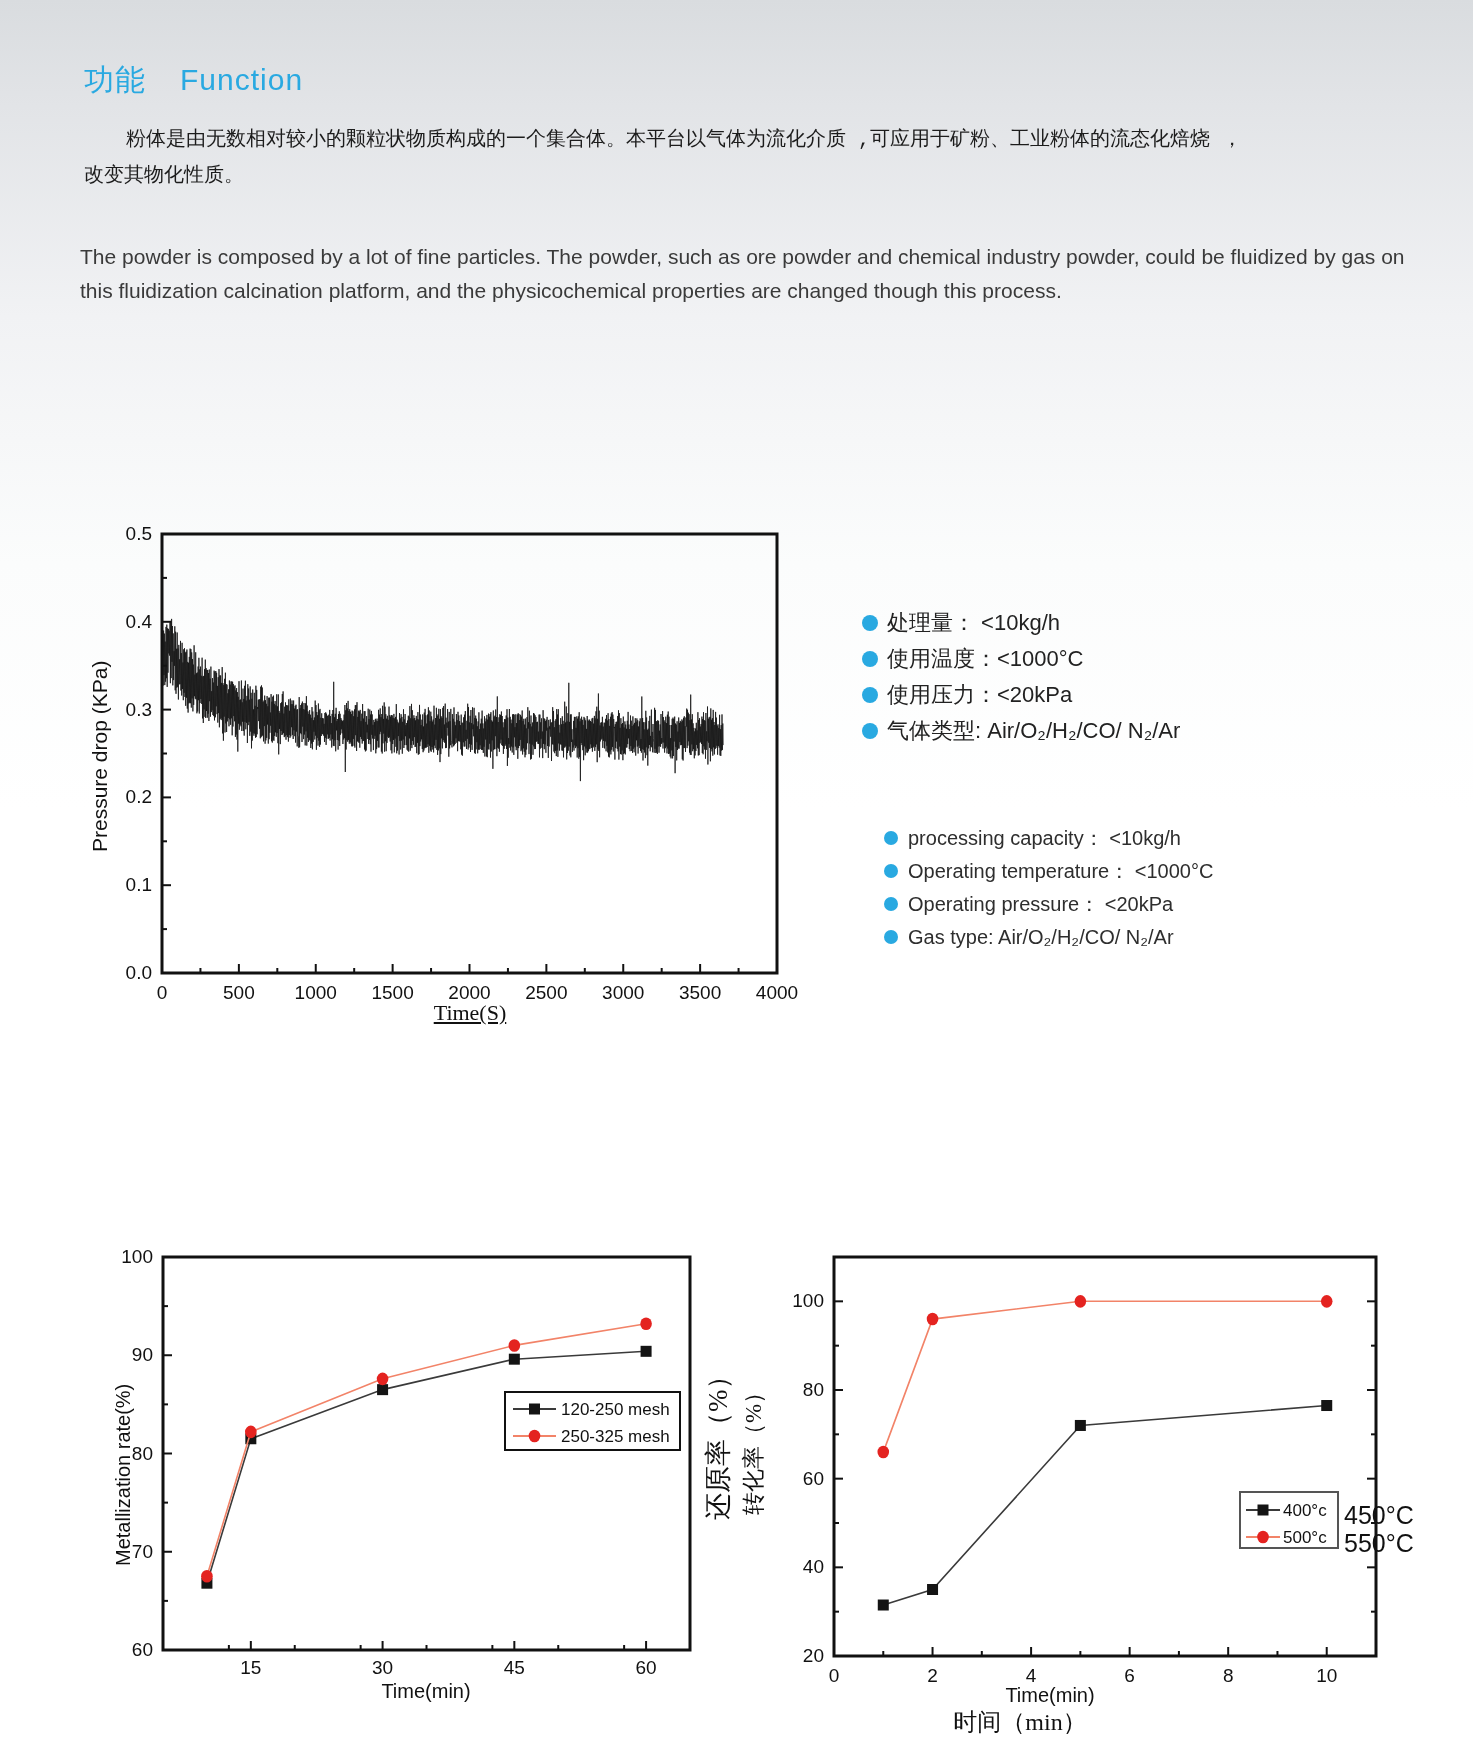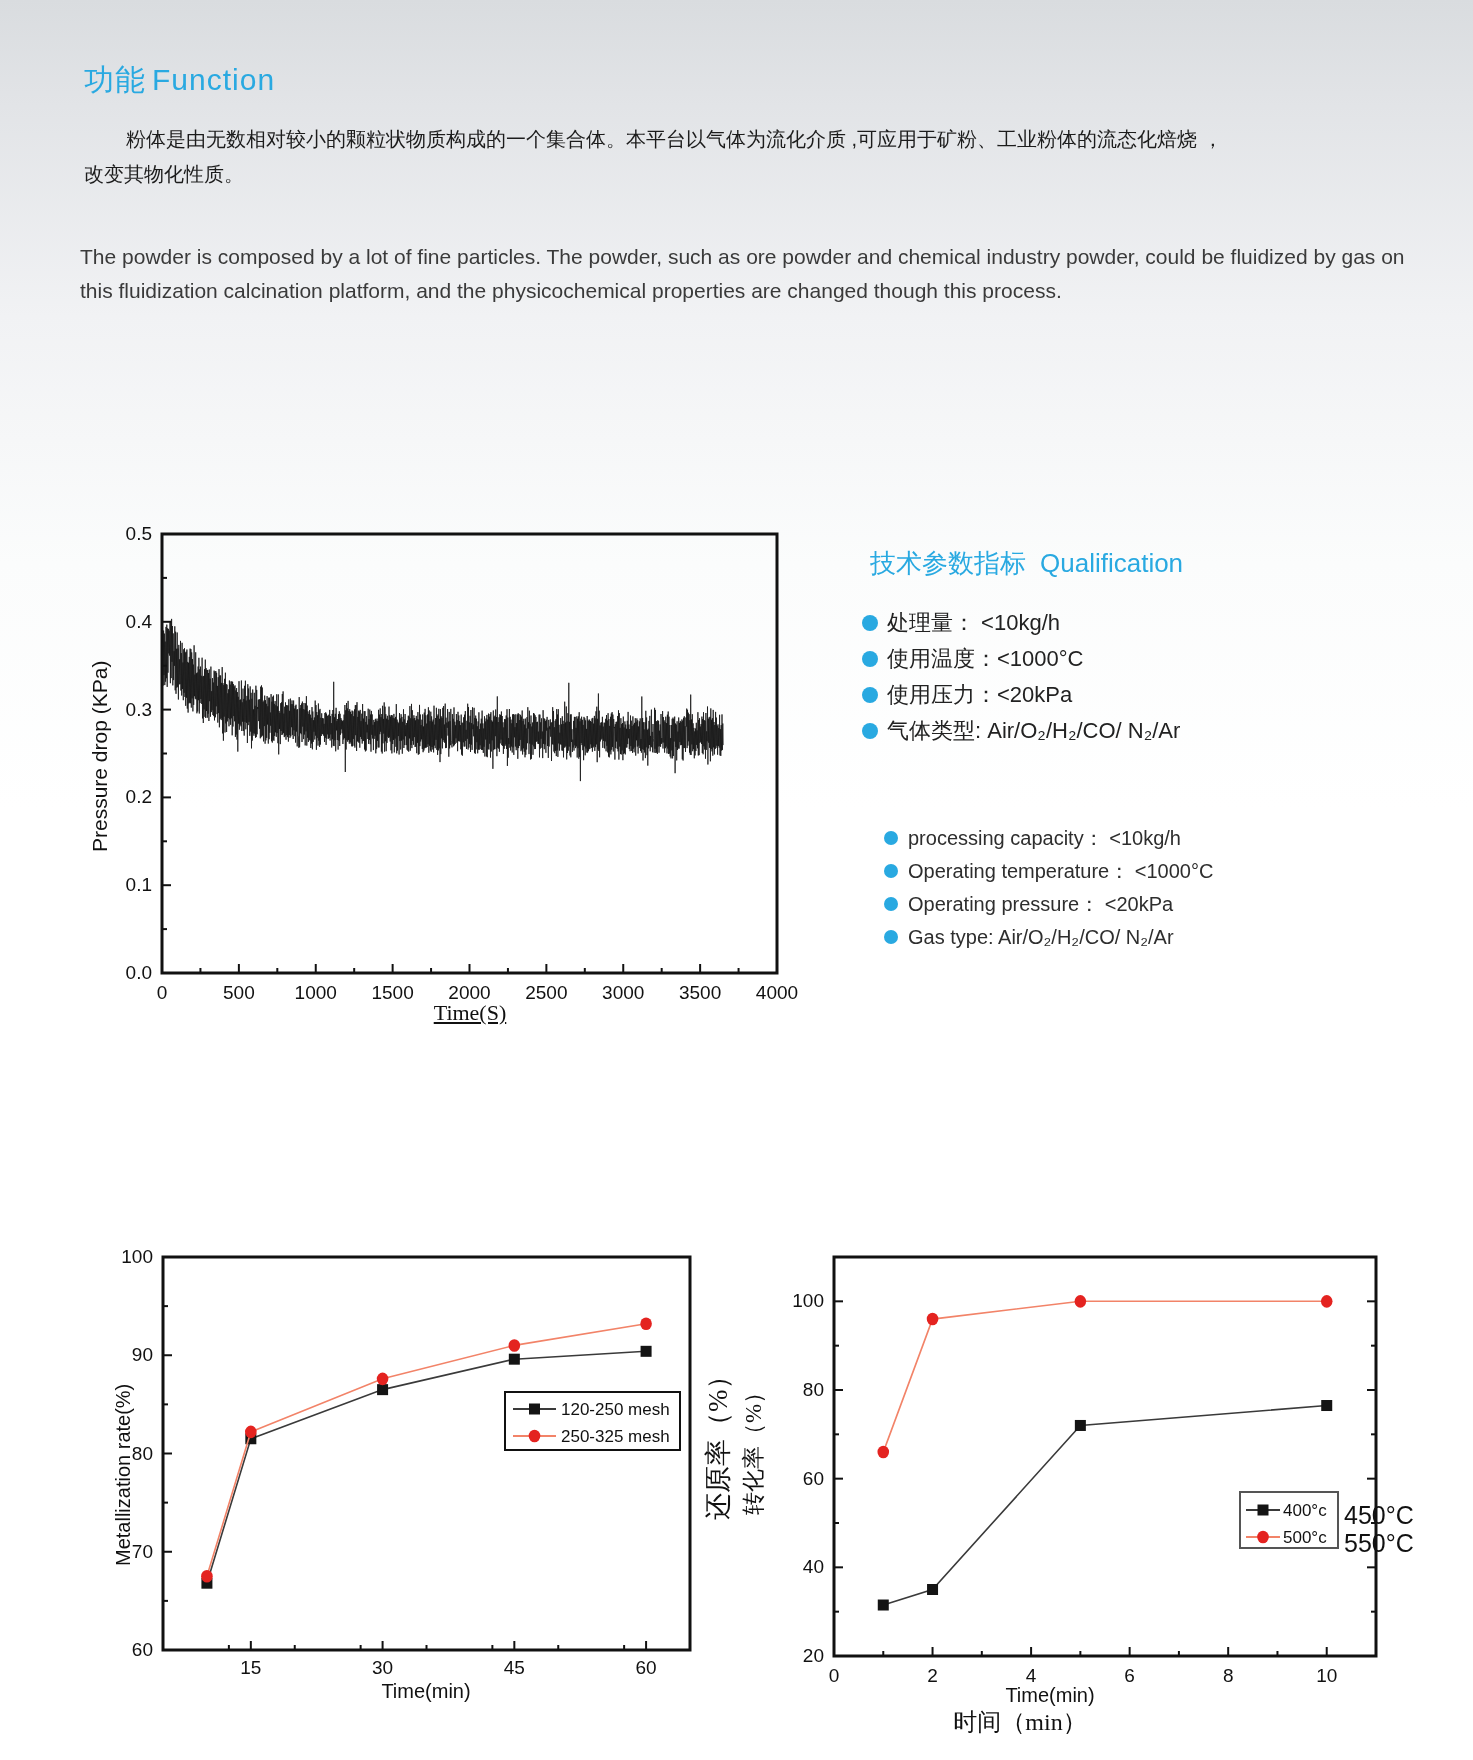--- a/index.html
+++ b/index.html
@@ -6,23 +6,23 @@
   .page{
     position:relative;
     width:1473px;height:1760px;
     overflow:hidden;
     background:linear-gradient(180deg,#d9dcdf 0%,#e2e4e7 6%,#f1f2f4 18%,#fbfcfc 32%,#ffffff 46%,#ffffff 100%);
     font-family:"Liberation Sans", sans-serif;
     color:#1b1b1b;
   }
   .abs{position:absolute;}
   .fn-title{left:84px;top:60px;font-size:30px;letter-spacing:1px;}
-  .fn-title .cn{margin-right:6px;}
+  .fn-title .cn{margin-right:34px;}
   .cn-para{left:84px;top:122px;width:1350px;font-size:20px;line-height:35px;color:#1c1c1c;}
-  .cn-para .l1{text-indent:42px;white-space:nowrap;}
+  .cn-para .l1{text-indent:42px;white-space:nowrap;font-family:Liberation Mono, monospace;}
   .cn-para .l2{white-space:nowrap;}
   .en-para{left:80px;top:240px;width:1330px;font-size:21px;line-height:34px;color:#3a3a3a;}
   .qual-title{left:870px;top:546px;font-size:26px;}
   .qual-title .en{margin-left:14px;}
   .bullet-row{display:flex;align-items:center;}
   .bullet-row .dot{border-radius:50%;flex:0 0 auto;}
   .cn-bullets .bullet-row{position:absolute;left:862px;height:30px;}
   .cn-bullets .dot{width:16px;height:16px;margin-right:9px;}
   .cn-bullets .txt{font-size:22px;color:#222;}
   .en-bullets .bullet-row{position:absolute;left:884px;height:28px;}
@@ -99,23 +99,20 @@
       <line x1="162" y1="489.1" x2="167" y2="489.1" stroke="#111" stroke-width="2"></line>
       <line x1="162" y1="401.29999999999995" x2="167" y2="401.29999999999995" stroke="#111" stroke-width="2"></line>
       <line x1="162" y1="313.5" x2="167" y2="313.5" stroke="#111" stroke-width="2"></line>
       <line x1="162" y1="225.70000000000005" x2="167" y2="225.70000000000005" stroke="#111" stroke-width="2"></line>
       <line x1="162" y1="137.90000000000003" x2="167" y2="137.90000000000003" stroke="#111" stroke-width="2"></line>
       <polyline points="162.0,216.5 162.4,244.3 162.8,202.4 163.2,245.5 163.6,190.6 164.0,235.1 164.4,193.6 164.8,245.1 165.2,201.6 165.6,241.7 166.0,186.9 166.4,238.2 166.8,184.6 167.2,246.9 167.6,188.3 168.0,232.7 168.4,188.9 168.8,213.4 169.2,190.7 169.6,215.6 170.0,182.3 170.4,243.2 170.8,180.9 171.2,238.1 171.6,178.9 172.0,221.8 172.4,186.0 172.8,245.4 173.2,193.4 173.6,240.1 174.0,211.2 174.4,225.8 174.8,186.3 175.2,250.3 175.6,191.7 176.0,253.8 176.4,208.8 176.8,247.7 177.2,192.5 177.6,246.8 178.0,208.5 178.4,259.5 178.8,204.9 179.2,244.3 179.6,219.3 180.1,244.2 180.5,200.9 180.9,250.5 181.3,213.1 181.7,255.5 182.1,202.8 182.5,249.0 182.9,222.5 183.3,260.2 183.7,209.3 184.1,252.8 184.5,208.2 184.9,256.9 185.3,212.5 185.7,265.8 186.1,211.7 186.5,257.7 186.9,209.5 187.3,268.6 187.7,221.9 188.1,272.6 188.5,222.8 188.9,263.4 189.3,216.9 189.7,262.7 190.1,208.6 190.5,263.2 190.9,209.1 191.3,267.6 191.7,212.4 192.1,258.4 192.5,219.0 192.9,271.4 193.3,224.6 193.7,264.9 194.1,205.3 194.5,256.2 194.9,234.6 195.3,258.7 195.7,212.3 196.1,259.4 196.5,233.3 196.9,273.3 197.3,232.5 197.7,271.5 198.1,226.5 198.5,260.2 198.9,217.8 199.3,273.5 199.7,229.4 200.1,263.1 200.5,226.6 200.9,259.0 201.3,235.8 201.7,263.9 202.1,217.7 202.5,278.4 202.9,236.5 203.3,283.0 203.7,235.9 204.1,269.4 204.5,229.2 204.9,276.8 205.3,219.6 205.7,278.0 206.1,228.1 206.5,271.0 206.9,229.8 207.3,277.7 207.7,230.0 208.1,273.7 208.5,233.0 208.9,281.0 209.3,229.5 209.7,261.2 210.1,238.7 210.5,276.7 210.9,226.6 211.3,272.1 211.7,251.2 212.1,270.3 212.5,238.1 212.9,275.0 213.3,242.5 213.7,276.1 214.1,230.6 214.5,280.4 214.9,231.6 215.4,277.3 215.8,231.0 216.2,266.3 216.6,232.8 217.0,274.2 217.4,245.9 217.8,282.6 218.2,237.2 218.6,273.1 219.0,229.1 219.4,287.3 219.8,235.4 220.2,279.4 220.6,235.5 221.0,278.3 221.4,242.9 221.8,280.1 222.2,227.1 222.6,293.4 223.0,243.2 223.4,300.7 223.8,245.1 224.2,276.6 224.6,238.8 225.0,292.5 225.4,232.7 225.8,283.4 226.2,244.0 226.6,292.0 227.0,244.7 227.4,281.4 227.8,253.3 228.2,278.0 228.6,249.3 229.0,286.3 229.4,240.5 229.8,279.3 230.2,244.6 230.6,284.8 231.0,241.4 231.4,278.3 231.8,241.5 232.2,295.3 232.6,241.8 233.0,286.5 233.4,244.1 233.8,276.1 234.2,246.5 234.6,281.3 235.0,245.4 235.4,296.9 235.8,250.4 236.2,294.5 236.6,248.1 237.0,299.6 237.4,252.1 237.8,311.6 238.2,256.8 238.6,283.7 239.0,241.2 239.4,289.7 239.8,259.9 240.2,284.7 240.6,259.5 241.0,286.3 241.4,240.5 241.8,291.0 242.2,262.3 242.6,281.7 243.0,248.6 243.4,290.9 243.8,258.9 244.2,295.6 244.6,245.8 245.0,281.9 245.4,240.7 245.8,289.3 246.2,260.5 246.6,282.8 247.0,255.9 247.4,303.0 247.8,244.2 248.2,285.1 248.6,248.5 249.0,281.9 249.4,259.7 249.8,295.8 250.2,246.4 250.7,291.6 251.1,252.8 251.5,308.4 251.9,258.8 252.3,300.6 252.7,249.5 253.1,293.4 253.5,269.4 253.9,295.7 254.3,252.8 254.7,293.6 255.1,265.8 255.5,297.7 255.9,245.7 256.3,297.1 256.7,249.9 257.1,294.3 257.5,267.1 257.9,268.9 258.3,259.7 258.7,281.1 259.1,259.6 259.5,288.7 259.9,259.1 260.3,298.3 260.7,246.7 261.1,297.2 261.5,245.4 261.9,296.2 262.3,247.5 262.7,295.4 263.1,262.1 263.5,301.4 263.9,260.6 264.3,286.1 264.7,255.6 265.1,303.7 265.5,260.2 265.9,300.4 266.3,263.8 266.7,297.9 267.1,256.1 267.5,284.5 267.9,266.3 268.3,303.6 268.7,257.7 269.1,299.2 269.5,257.7 269.9,292.8 270.3,272.5 270.7,285.7 271.1,254.1 271.5,301.2 271.9,261.7 272.3,302.6 272.7,256.7 273.1,299.9 273.5,255.6 273.9,300.8 274.3,263.9 274.7,295.9 275.1,261.1 275.5,292.3 275.9,265.3 276.3,296.8 276.7,254.3 277.1,293.0 277.5,266.4 277.9,303.2 278.3,254.4 278.7,314.4 279.1,270.9 279.5,288.9 279.9,272.9 280.3,304.1 280.7,263.2 281.1,291.0 281.5,262.3 281.9,295.0 282.3,254.0 282.7,294.3 283.1,251.4 283.5,292.9 283.9,273.6 284.3,297.1 284.7,266.7 285.1,296.2 285.5,262.4 286.0,299.7 286.4,265.1 286.8,295.1 287.2,265.4 287.6,297.1 288.0,265.5 288.4,301.6 288.8,259.3 289.2,295.0 289.6,270.8 290.0,297.8 290.4,258.6 290.8,296.3 291.2,264.1 291.6,287.2 292.0,260.4 292.4,294.9 292.8,264.2 293.2,299.0 293.6,260.5 294.0,290.3 294.4,268.6 294.8,296.2 295.2,265.8 295.6,302.6 296.0,264.7 296.4,291.6 296.8,269.7 297.2,306.4 297.6,269.2 298.0,296.0 298.4,296.3 298.8,307.8 299.2,257.1 299.6,307.2 300.0,268.3 300.4,293.0 300.8,265.0 301.2,294.2 301.6,263.5 302.0,302.0 302.4,261.6 302.8,286.6 303.2,269.1 303.6,299.1 304.0,263.0 304.4,294.5 304.8,269.6 305.2,305.4 305.6,263.3 306.0,291.4 306.4,256.2 306.8,305.6 307.2,265.6 307.6,297.8 308.0,271.4 308.4,301.9 308.8,273.9 309.2,299.9 309.6,270.1 310.0,300.5 310.4,274.7 310.8,308.0 311.2,277.8 311.6,303.5 312.0,267.1 312.4,309.3 312.8,271.5 313.2,301.9 313.6,280.2 314.0,291.7 314.4,277.5 314.8,299.5 315.2,260.6 315.6,295.6 316.0,265.1 316.4,309.8 316.8,272.0 317.2,297.9 317.6,275.2 318.0,305.6 318.4,263.5 318.8,300.7 319.2,270.3 319.6,306.9 320.0,268.9 320.4,304.6 320.8,277.8 321.3,296.0 321.7,273.3 322.1,293.9 322.5,278.1 322.9,294.3 323.3,278.4 323.7,295.7 324.1,283.8 324.5,302.0 324.9,273.0 325.3,297.8 325.7,272.3 326.1,304.9 326.5,273.7 326.9,298.8 327.3,275.9 327.7,294.4 328.1,275.6 328.5,298.7 328.9,274.7 329.3,297.9 329.7,269.9 330.1,300.5 330.5,276.1 330.9,294.4 331.3,283.1 331.7,307.5 332.1,273.9 332.5,299.2 332.9,270.0 333.3,305.8 333.7,241.8 334.1,306.1 334.5,277.3 334.9,300.3 335.3,273.8 335.7,311.3 336.1,267.8 336.5,290.4 336.9,281.1 337.3,300.0 337.7,279.0 338.1,309.6 338.5,274.1 338.9,300.6 339.3,271.3 339.7,306.0 340.1,273.8 340.5,294.7 340.9,278.0 341.3,289.3 341.7,279.8 342.1,293.3 342.5,281.2 342.9,304.0 343.3,280.3 343.7,299.5 344.1,274.6 344.5,298.1 344.9,265.0 345.3,332.0 345.7,270.3 346.1,309.5 346.5,263.0 346.9,300.2 347.3,268.4 347.7,301.7 348.1,260.9 348.5,299.9 348.9,271.0 349.3,303.7 349.7,269.2 350.1,302.0 350.5,271.8 350.9,303.6 351.3,274.1 351.7,306.3 352.1,270.6 352.5,306.3 352.9,271.3 353.3,298.9 353.7,276.2 354.1,305.8 354.5,269.4 354.9,307.6 355.3,265.2 355.7,295.2 356.1,265.1 356.6,311.0 357.0,262.2 357.4,301.3 357.8,276.9 358.2,301.8 358.6,270.7 359.0,302.9 359.4,271.4 359.8,307.7 360.2,269.9 360.6,296.9 361.0,281.1 361.4,299.1 361.8,273.7 362.2,303.6 362.6,264.0 363.0,301.1 363.4,278.6 363.8,300.9 364.2,271.2 364.6,309.5 365.0,271.2 365.4,311.4 365.8,281.9 366.2,310.5 366.6,276.1 367.0,292.4 367.4,284.7 367.8,299.0 368.2,268.7 368.6,303.9 369.0,279.0 369.4,300.0 369.8,269.5 370.2,304.2 370.6,274.5 371.0,311.7 371.4,270.9 371.8,294.8 372.2,274.4 372.6,298.5 373.0,284.8 373.4,310.1 373.8,279.9 374.2,298.9 374.6,282.1 375.0,295.8 375.4,278.8 375.8,313.3 376.2,280.6 376.6,309.1 377.0,278.6 377.4,300.9 377.8,281.1 378.2,307.4 378.6,269.8 379.0,307.5 379.4,274.6 379.8,294.2 380.2,268.4 380.6,291.7 381.0,277.2 381.4,311.6 381.8,274.0 382.2,313.5 382.6,265.8 383.0,303.3 383.4,278.9 383.8,293.6 384.2,262.4 384.6,311.7 385.0,266.7 385.4,301.3 385.8,274.2 386.2,311.2 386.6,278.7 387.0,302.9 387.4,275.8 387.8,296.7 388.2,279.8 388.6,298.0 389.0,266.6 389.4,297.3 389.8,275.2 390.2,301.5 390.6,276.7 391.0,310.3 391.4,275.0 391.9,313.4 392.3,275.4 392.7,304.0 393.1,277.9 393.5,299.9 393.9,273.9 394.3,312.4 394.7,278.4 395.1,298.6 395.5,276.9 395.9,306.8 396.3,264.1 396.7,313.3 397.1,279.6 397.5,310.6 397.9,281.8 398.3,296.1 398.7,283.2 399.1,314.5 399.5,273.0 399.9,300.9 400.3,278.4 400.7,309.5 401.1,274.2 401.5,300.6 401.9,276.9 402.3,313.7 402.7,281.8 403.1,299.5 403.5,269.3 403.9,308.0 404.3,279.4 404.7,305.1 405.1,274.0 405.5,296.2 405.9,285.2 406.3,305.1 406.7,283.0 407.1,309.7 407.5,280.5 407.9,310.8 408.3,275.7 408.7,311.7 409.1,276.6 409.5,298.4 409.9,266.1 410.3,310.7 410.7,278.3 411.1,305.0 411.5,263.9 411.9,308.1 412.3,270.2 412.7,300.9 413.1,278.5 413.5,304.7 413.9,275.3 414.3,297.1 414.7,278.0 415.1,307.0 415.5,280.4 415.9,306.5 416.3,275.9 416.7,313.2 417.1,278.9 417.5,302.8 417.9,272.1 418.3,314.7 418.7,279.5 419.1,314.1 419.5,264.9 419.9,306.1 420.3,274.5 420.7,301.5 421.1,285.1 421.5,299.3 421.9,279.7 422.3,309.0 422.7,274.4 423.1,312.2 423.5,286.5 423.9,310.5 424.3,272.6 424.7,308.3 425.1,268.9 425.5,307.6 425.9,275.3 426.3,307.6 426.7,283.6 427.2,306.9 427.6,274.5 428.0,304.3 428.4,267.3 428.8,312.8 429.2,270.5 429.6,305.8 430.0,281.2 430.4,310.5 430.8,271.7 431.2,311.8 431.6,276.4 432.0,307.0 432.4,281.6 432.8,309.5 433.2,279.6 433.6,312.4 434.0,265.7 434.4,305.5 434.8,284.6 435.2,308.2 435.6,278.0 436.0,299.8 436.4,267.8 436.8,309.8 437.2,275.9 437.6,314.9 438.0,274.4 438.4,310.4 438.8,268.8 439.2,308.4 439.6,278.8 440.0,322.1 440.4,269.1 440.8,314.1 441.2,276.3 441.6,298.4 442.0,277.9 442.4,308.4 442.8,267.8 443.2,300.0 443.6,266.0 444.0,301.8 444.4,284.5 444.8,302.9 445.2,263.6 445.6,308.1 446.0,277.7 446.4,307.9 446.8,282.6 447.2,287.8 447.6,269.0 448.0,295.6 448.4,281.6 448.8,316.7 449.2,271.9 449.6,308.4 450.0,281.2 450.4,305.2 450.8,268.9 451.2,300.8 451.6,302.7 452.0,307.4 452.4,274.1 452.8,303.7 453.2,278.8 453.6,306.3 454.0,267.4 454.4,305.2 454.8,281.7 455.2,303.9 455.6,285.3 456.0,298.3 456.4,274.0 456.8,302.7 457.2,280.1 457.6,311.2 458.0,271.8 458.4,301.2 458.8,275.4 459.2,301.0 459.6,281.1 460.0,301.8 460.4,285.1 460.8,309.3 461.2,274.6 461.6,314.6 462.0,282.7 462.4,315.7 462.9,282.8 463.3,302.3 463.7,277.3 464.1,306.5 464.5,274.7 464.9,306.5 465.3,271.1 465.7,300.8 466.1,289.8 466.5,309.0 466.9,280.8 467.3,298.8 467.7,263.7 468.1,309.5 468.5,267.1 468.9,307.6 469.3,282.4 469.7,303.9 470.1,275.8 470.5,312.0 470.9,270.0 471.3,304.7 471.7,283.1 472.1,309.9 472.5,267.3 472.9,289.2 473.3,284.5 473.7,296.3 474.1,267.8 474.5,312.8 474.9,278.0 475.3,313.8 475.7,275.6 476.1,309.4 476.5,278.7 476.9,302.2 477.3,286.3 477.7,313.3 478.1,281.4 478.5,309.6 478.9,272.3 479.3,309.7 479.7,289.1 480.1,305.3 480.5,283.6 480.9,309.1 481.3,278.7 481.7,310.0 482.1,270.6 482.5,309.8 482.9,283.4 483.3,312.9 483.7,288.5 484.1,306.7 484.5,276.3 484.9,316.5 485.3,281.5 485.7,299.5 486.1,278.5 486.5,316.4 486.9,274.9 487.3,317.2 487.7,279.6 488.1,308.9 488.5,273.6 488.9,309.6 489.3,276.7 489.7,303.7 490.1,274.0 490.5,317.6 490.9,272.2 491.3,311.5 491.7,280.4 492.1,300.3 492.5,281.7 492.9,328.8 493.3,270.5 493.7,310.1 494.1,276.8 494.5,309.1 494.9,275.7 495.3,296.2 495.7,269.5 496.1,309.2 496.5,277.0 496.9,316.2 497.3,256.4 497.7,307.7 498.2,282.0 498.6,308.6 499.0,277.3 499.4,311.8 499.8,274.3 500.2,303.4 500.6,275.0 501.0,299.6 501.4,271.5 501.8,305.1 502.2,276.0 502.6,305.9 503.0,282.3 503.4,313.9 503.8,287.4 504.2,308.8 504.6,279.1 505.0,305.9 505.4,279.3 505.8,304.5 506.2,275.5 506.6,309.0 507.0,269.2 507.4,325.9 507.8,277.6 508.2,317.7 508.6,298.1 509.0,304.1 509.4,269.0 509.8,307.7 510.2,276.8 510.6,310.5 511.0,279.6 511.4,306.5 511.8,283.3 512.2,312.5 512.6,274.4 513.0,307.4 513.4,274.1 513.8,314.9 514.2,274.6 514.6,297.3 515.0,287.1 515.4,306.5 515.8,274.3 516.2,310.2 516.6,283.0 517.0,307.8 517.4,274.5 517.8,318.8 518.2,273.2 518.6,308.1 519.0,274.1 519.4,305.9 519.8,280.0 520.2,299.9 520.6,274.8 521.0,311.2 521.4,276.6 521.8,309.7 522.2,270.5 522.6,314.5 523.0,280.9 523.4,308.3 523.8,278.8 524.2,311.7 524.6,284.6 525.0,317.3 525.4,278.6 525.8,314.8 526.2,288.4 526.6,309.5 527.0,277.2 527.4,303.2 527.8,267.2 528.2,288.6 528.6,282.2 529.0,314.1 529.4,270.7 529.8,303.6 530.2,283.9 530.6,319.5 531.0,275.5 531.4,318.8 531.8,286.5 532.2,304.7 532.6,282.5 533.0,314.8 533.5,273.0 533.9,306.4 534.3,273.7 534.7,309.1 535.1,275.3 535.5,309.0 535.9,277.0 536.3,301.7 536.7,282.1 537.1,301.3 537.5,281.8 537.9,303.7 538.3,291.6 538.7,304.0 539.1,274.6 539.5,317.4 539.9,274.6 540.3,308.6 540.7,282.3 541.1,298.8 541.5,278.4 541.9,307.8 542.3,291.5 542.7,318.1 543.1,270.2 543.5,303.8 543.9,278.0 544.3,309.2 544.7,279.0 545.1,304.4 545.5,281.1 545.9,312.8 546.3,279.8 546.7,290.6 547.1,276.9 547.5,306.0 547.9,287.7 548.3,317.9 548.7,279.9 549.1,306.5 549.5,286.4 549.9,289.2 550.3,279.4 550.7,296.7 551.1,282.8 551.5,321.0 551.9,282.2 552.3,304.1 552.7,267.2 553.1,304.7 553.5,271.0 553.9,311.5 554.3,287.2 554.7,313.2 555.1,280.8 555.5,310.8 555.9,279.2 556.3,316.1 556.7,269.1 557.1,310.3 557.5,274.5 557.9,316.9 558.3,269.2 558.7,303.4 559.1,284.8 559.5,310.6 559.9,292.7 560.3,304.1 560.7,278.1 561.1,304.8 561.5,284.3 561.9,310.5 562.3,276.3 562.7,310.7 563.1,280.8 563.5,317.4 563.9,283.9 564.3,307.6 564.7,261.7 565.1,307.3 565.5,282.5 565.9,305.9 566.3,266.5 566.7,319.4 567.1,281.4 567.5,313.0 567.9,273.2 568.3,310.7 568.8,242.8 569.2,306.6 569.6,281.9 570.0,315.5 570.4,274.5 570.8,317.3 571.2,274.3 571.6,302.0 572.0,289.2 572.4,311.9 572.8,299.6 573.2,307.5 573.6,280.9 574.0,310.6 574.4,276.9 574.8,305.4 575.2,276.9 575.6,308.1 576.0,287.8 576.4,306.4 576.8,276.4 577.2,317.5 577.6,278.7 578.0,308.1 578.4,276.4 578.8,318.7 579.2,272.2 579.6,316.9 580.0,281.3 580.4,341.1 580.8,278.6 581.2,303.0 581.6,276.7 582.0,305.1 582.4,279.8 582.8,310.2 583.2,284.9 583.6,320.2 584.0,276.9 584.4,306.4 584.8,278.3 585.2,315.3 585.6,280.4 586.0,308.5 586.4,288.9 586.8,312.5 587.2,276.0 587.6,312.6 588.0,279.7 588.4,311.2 588.8,281.0 589.2,309.2 589.6,279.6 590.0,308.6 590.4,281.0 590.8,304.3 591.2,281.9 591.6,307.9 592.0,278.5 592.4,311.7 592.8,277.9 593.2,307.4 593.6,283.6 594.0,306.2 594.4,275.9 594.8,310.9 595.2,278.4 595.6,307.1 596.0,271.3 596.4,304.4 596.8,266.7 597.2,322.2 597.6,278.8 598.0,309.4 598.4,253.5 598.8,311.0 599.2,270.7 599.6,317.3 600.0,285.4 600.4,301.4 600.8,282.7 601.2,299.6 601.6,282.3 602.0,298.6 602.4,276.8 602.8,307.9 603.2,286.6 603.6,300.8 604.1,282.6 604.5,308.4 604.9,282.9 605.3,301.4 605.7,278.8 606.1,311.3 606.5,275.0 606.9,305.8 607.3,280.5 607.7,312.4 608.1,273.2 608.5,316.6 608.9,279.0 609.3,317.4 609.7,285.9 610.1,311.5 610.5,276.8 610.9,314.4 611.3,273.5 611.7,309.7 612.1,272.1 612.5,306.9 612.9,274.6 613.3,311.5 613.7,279.1 614.1,288.1 614.5,286.9 614.9,319.6 615.3,284.2 615.7,308.1 616.1,281.9 616.5,301.5 616.9,281.7 617.3,308.9 617.7,276.0 618.1,311.4 618.5,270.3 618.9,319.6 619.3,273.1 619.7,306.6 620.1,287.8 620.5,314.0 620.9,278.2 621.3,314.5 621.7,284.1 622.1,310.4 622.5,283.0 622.9,320.2 623.3,276.6 623.7,314.0 624.1,287.5 624.5,313.1 624.9,281.4 625.3,314.4 625.7,284.6 626.1,307.5 626.5,288.8 626.9,307.5 627.3,280.8 627.7,304.1 628.1,271.9 628.5,298.3 628.9,284.5 629.3,309.0 629.7,289.0 630.1,311.2 630.5,275.5 630.9,306.1 631.3,280.7 631.7,311.0 632.1,286.0 632.5,312.8 632.9,276.4 633.3,308.7 633.7,284.6 634.1,312.3 634.5,282.9 634.9,307.4 635.3,278.2 635.7,315.6 636.1,281.7 636.5,300.3 636.9,278.4 637.3,306.6 637.7,280.3 638.1,313.5 638.5,286.5 638.9,305.7 639.4,281.4 639.8,308.1 640.2,278.4 640.6,310.9 641.0,299.1 641.4,312.7 641.8,256.5 642.2,309.2 642.6,278.0 643.0,320.5 643.4,282.2 643.8,309.8 644.2,289.4 644.6,312.5 645.0,282.2 645.4,318.1 645.8,270.8 646.2,307.3 646.6,277.5 647.0,315.2 647.4,289.9 647.8,325.6 648.2,288.7 648.6,308.4 649.0,280.9 649.4,305.0 649.8,275.9 650.2,311.3 650.6,295.9 651.0,306.7 651.4,269.6 651.8,307.3 652.2,291.9 652.6,312.3 653.0,284.0 653.4,298.8 653.8,302.7 654.2,312.7 654.6,267.8 655.0,308.8 655.4,269.9 655.8,313.0 656.2,281.2 656.6,312.5 657.0,281.3 657.4,313.9 657.8,280.2 658.2,306.5 658.6,281.0 659.0,312.7 659.4,290.7 659.8,306.2 660.2,284.4 660.6,306.8 661.0,274.0 661.4,303.9 661.8,298.0 662.2,302.5 662.6,271.1 663.0,308.5 663.4,277.1 663.8,302.5 664.2,280.4 664.6,312.6 665.0,282.1 665.4,308.2 665.8,276.7 666.2,306.6 666.6,283.1 667.0,313.4 667.4,274.7 667.8,308.5 668.2,271.5 668.6,314.0 669.0,276.7 669.4,313.6 669.8,285.0 670.2,316.5 670.6,298.1 671.0,318.4 671.4,285.0 671.8,310.4 672.2,278.8 672.6,318.4 673.0,277.6 673.4,316.0 673.8,279.0 674.2,301.5 674.7,276.6 675.1,333.2 675.5,283.5 675.9,307.0 676.3,284.6 676.7,320.4 677.1,281.3 677.5,310.0 677.9,291.6 678.3,308.4 678.7,277.5 679.1,308.6 679.5,282.9 679.9,302.1 680.3,280.9 680.7,305.2 681.1,282.1 681.5,305.0 681.9,279.4 682.3,319.3 682.7,280.7 683.1,320.5 683.5,277.8 683.9,308.1 684.3,276.3 684.7,308.0 685.1,286.2 685.5,311.9 685.9,277.5 686.3,286.6 686.7,268.6 687.1,308.1 687.5,269.8 687.9,305.6 688.3,272.7 688.7,301.3 689.1,274.2 689.5,312.6 689.9,280.2 690.3,314.7 690.7,254.6 691.1,315.0 691.5,279.5 691.9,304.4 692.3,274.2 692.7,311.2 693.1,283.3 693.5,309.1 693.9,287.9 694.3,318.3 694.7,291.4 695.1,315.4 695.5,288.5 695.9,311.0 696.3,282.8 696.7,304.9 697.1,290.4 697.5,308.3 697.9,272.2 698.3,315.5 698.7,280.0 699.1,315.1 699.5,278.2 699.9,302.9 700.3,286.6 700.7,301.9 701.1,284.1 701.5,304.0 701.9,276.6 702.3,313.0 702.7,279.0 703.1,314.3 703.5,272.2 703.9,306.3 704.3,280.2 704.7,309.5 705.1,280.8 705.5,318.7 705.9,273.0 706.3,309.9 706.7,291.3 707.1,301.3 707.5,266.5 707.9,324.5 708.3,278.9 708.7,302.7 709.1,277.4 709.5,307.8 710.0,276.8 710.4,321.3 710.8,268.4 711.2,309.0 711.6,279.8 712.0,311.4 712.4,278.2 712.8,315.7 713.2,269.9 713.6,307.4 714.0,282.0 714.4,314.4 714.8,285.0 715.2,309.0 715.6,271.9 716.0,307.9 716.4,277.6 716.8,305.7 717.2,285.7 717.6,314.7 718.0,284.4 718.4,306.0 718.8,287.9 719.2,307.6 719.6,274.8 720.0,315.4 720.4,289.2 720.8,315.9 721.2,285.1 721.6,310.6 722.0,274.4 722.4,309.9 722.8,283.5 723.2,305.1" fill="none" stroke="#141414" stroke-width="0.8"></polyline>
     </svg>
   <div class="abs vlabel chartA-ylabel">Pressure drop (KPa)</div>
   <div class="abs chartA-xlabel axis-label-serif">Time(S)</div>
 
-  <div class="abs qual-title">
-    <span style="color:#29a9e1">技术参数指标</span><span class="en" style="color:#29a9e1">Qualification</span>
-  </div>
 
   <div class="cn-bullets">
     <div class="bullet-row" style="top:608px">
       <span class="dot" style="background:#29a9e1"></span>
       <span class="txt">处理量： &lt;10kg/h</span>
     </div>
     <div class="bullet-row" style="top:644px">
       <span class="dot" style="background:#29a9e1"></span>
       <span class="txt">使用温度：&lt;1000°C</span>
     </div>

